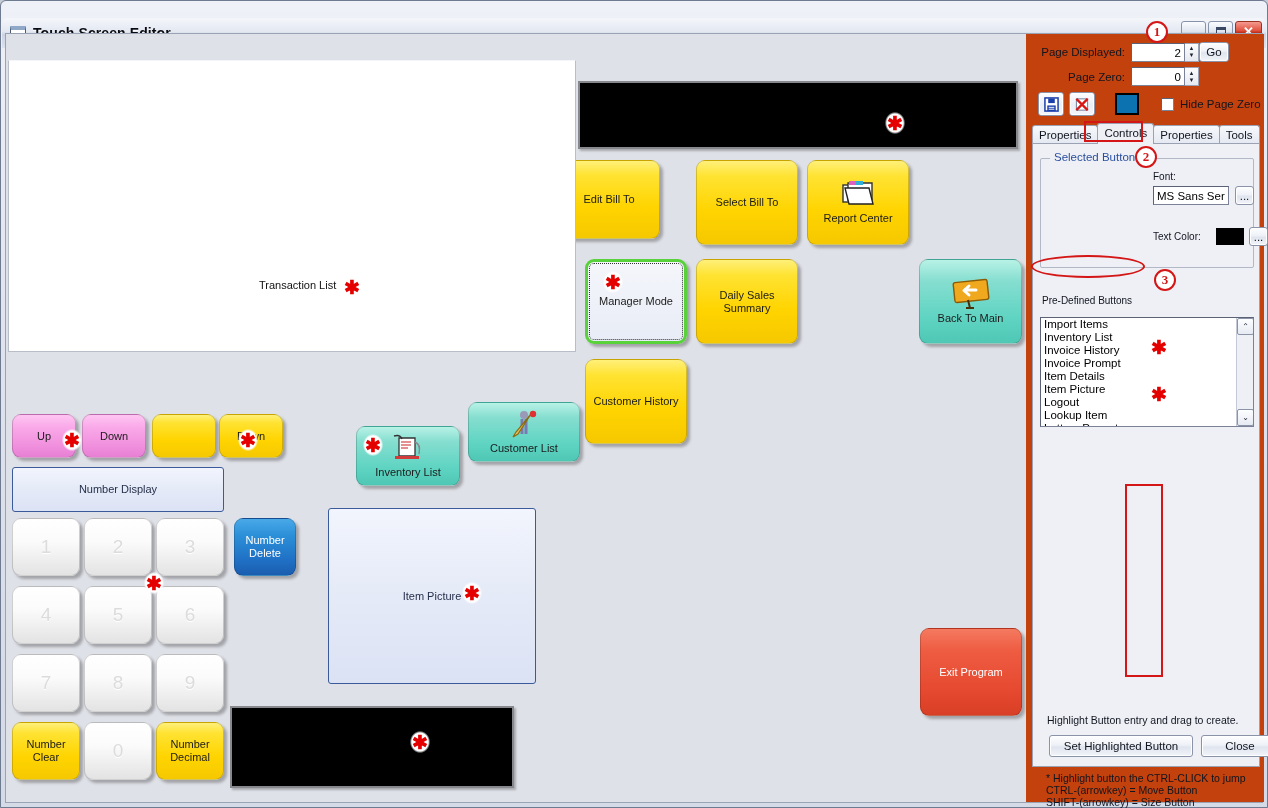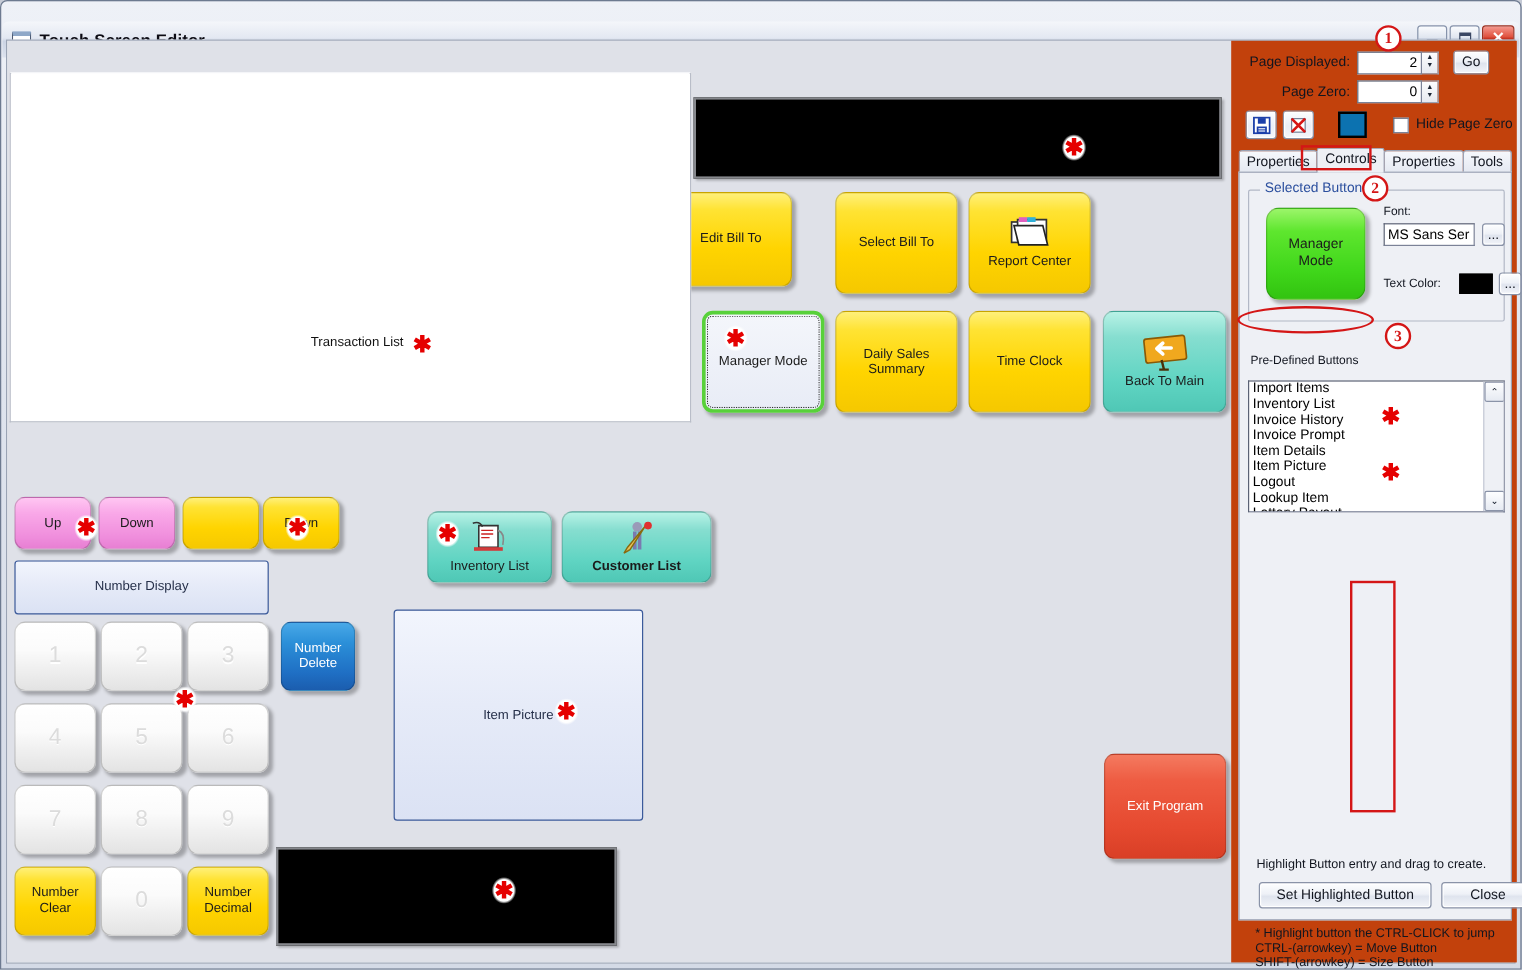--- a/index.html
+++ b/index.html
@@ -297,42 +297,42 @@
               <rect x="9" y="1" width="7" height="4" fill="#e060c0"></rect>
               <rect x="16" y="1" width="7" height="4" fill="#30b0d8"></rect>
               <path d="M5 8 L29 8 L33 24 L9 24 Z" fill="#fff" stroke="#222" stroke-width="1.4"></path>
             </svg></span>
           <span class="lbl">Report Center</span>
         </div>
         <div class="posbtn yellow" style="left: 690px; top: 225px; width: 102px; height: 85px;">
           <span class="lbl">Daily Sales</span>
           <span class="lbl">Summary</span>
         </div>
-        <div class="posbtn yellow" style="left: 801px; top: 225px; width: 102px; height: 85px;">
-          <span class="lbl">Time Clock</span>
-        </div>
         <div class="posbtn teal" style="left: 913px; top: 225px; width: 103px; height: 85px;">
           <span style="position: relative; z-index: 2; line-height: 0; margin-bottom: 2px;"><svg width="42" height="32" viewBox="0 0 42 32">
               <rect x="4" y="3" width="34" height="20" rx="2" fill="#f0a81e" stroke="#8a5a06" stroke-width="1.4" transform="rotate(-6 21 13)"></rect>
               <path d="M26 12 L16 12 M19 8 L14 12.5 L19 17" stroke="#fff" stroke-width="3" fill="none" stroke-linecap="round" stroke-linejoin="round"></path>
               <path d="M18 22 L20 30 M16 30 L24 30" stroke="#4a3008" stroke-width="2" fill="none"></path>
             </svg></span>
           <span class="lbl">Back To Main</span>
+        </div>
+        <div class="posbtn yellow" style="left: 579px; top: 325px; width: 102px; height: 85px;">
+          <span class="lbl">Customer History</span>
         </div>
         <div class="posbtn teal" style="left: 350px; top: 392px; width: 104px; height: 60px;">
           <span style="position: relative; z-index: 2; line-height: 0; margin-bottom: 2px;"><svg width="38" height="30" viewBox="0 0 38 30">
               <path d="M10 4 L26 4 L26 22 L10 22 Z" fill="#fff" stroke="#333" stroke-width="1.3"></path>
               <path d="M12 8 h10 M12 11 h10 M12 14 h7" stroke="#c22" stroke-width="1.2"></path>
               <path d="M5 2 q6 -2 8 3" stroke="#333" stroke-width="1.4" fill="none"></path>
               <rect x="6" y="22" width="24" height="3" fill="#d23b3b"></rect>
               <path d="M26 8 q6 2 4 12" stroke="#888" stroke-width="1.4" fill="none"></path>
             </svg></span>
           <span class="lbl">Inventory List</span>
         </div>
-        <div class="posbtn teal" style="left: 462px; top: 392px; width: 125px; height: 60px; font-weight: bold;">
+        <div class="posbtn teal" style="left: 462px; top: 368px; width: 112px; height: 60px;">
           <span style="position: relative; z-index: 2; line-height: 0; margin-bottom: 2px;"><svg width="34" height="30" viewBox="0 0 34 30">
               <circle cx="17" cy="5" r="4" fill="#9a9ab8"></circle>
               <path d="M15 9 L15 24 M19 9 L19 24" stroke="#7a7ab0" stroke-width="3"></path>
               <path d="M24 4 L9 22 L6 27 L11 24 Z" fill="#e8c25a" stroke="#8a6b10" stroke-width="1.2"></path>
               <circle cx="26" cy="4" r="3.2" fill="#e03030"></circle>
             </svg></span>
           <span class="lbl">Customer List</span>
         </div>
         <div class="posbtn pink" style="left: 6px; top: 380px; width: 64px; height: 44px;">
           <span class="lbl">Up</span>
@@ -409,21 +409,21 @@
 
       <div class="fieldrow" style="left:6px; top:8px;">
         <span class="flabel" style="width:93px;text-align:right;">Page Displayed:</span>
         <span class="spinwrap" style="margin-left:6px;">
           <input class="txtnum" value="2" style="">
           <span class="spin">
               <span>▲</span>
               <span>▼</span>
             </span>
         </span>
-        <span class="btn3d" style="width:30px;height:20px;margin-left:12px;">Go</span>
+        <span class="btn3d" style="width:30px;height:20px;margin-left:0;">Go</span>
       </div>
 
       <div class="fieldrow" style="left:6px; top:33px;">
         <span class="flabel" style="width:93px;text-align:right;">Page Zero:</span>
         <span class="spinwrap" style="margin-left:6px;">
           <input class="txtnum" value="0" style="">
           <span class="spin">
               <span>▲</span>
               <span>▼</span>
             </span>
@@ -464,24 +464,20 @@
           <div class="tab">
             <span>Tools</span>
           </div>
         </div>
 
       <div id="tabpanel">
 
         <div class="groupbox" style="left:7px; top:14px; width:214px; height:110px;">
           <span class="grouptitle">Selected Button - 2</span>
 
-          <div class="posbtn" style="position:absolute;left:14px;top:14px;width:83px;height:77px;background:linear-gradient(to bottom,#9cf56a 0%,#5ee62e 25%,#3fd61a 70%,#32c310 100%);border-radius:11px;font-size:11.5px;">
-            <span class="lbl">Manager</span>
-            <span class="lbl">Mode</span>
-          </div>
 
           <span class="secttitle" style="left:112px; top:12px;">Font:</span>
           <input class="txtnum" style="position: absolute; left: 112px; top: 27px; width: 76px; height: 19px; text-align: left; padding-left: 3px;" value="MS Sans Serif">
           <span class="btn3d" style="position:absolute;left:194px;top:27px;width:19px;height:19px;">...</span>
 
           <span class="secttitle" style="left:112px; top:72px;">Text Color:</span>
           <span class="colorswatch" style="position: absolute; left: 175px; top: 69px; width: 28px; height: 17px; border-width: 1px; background: rgb(0, 0, 0);"></span>
           <span class="btn3d" style="position:absolute;left:208px;top:68px;width:19px;height:19px;">...</span>
         </div>
 

